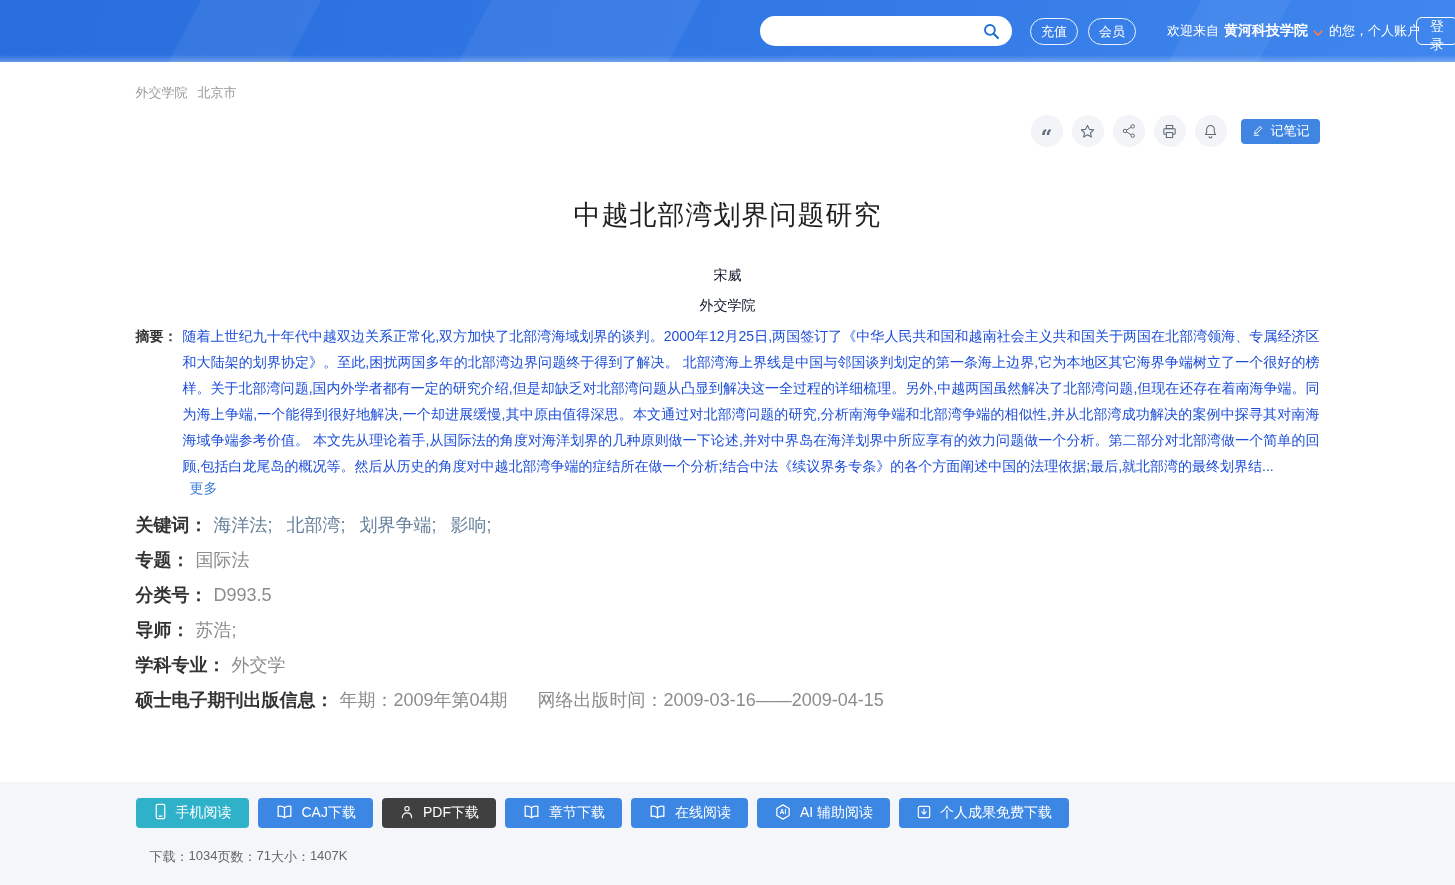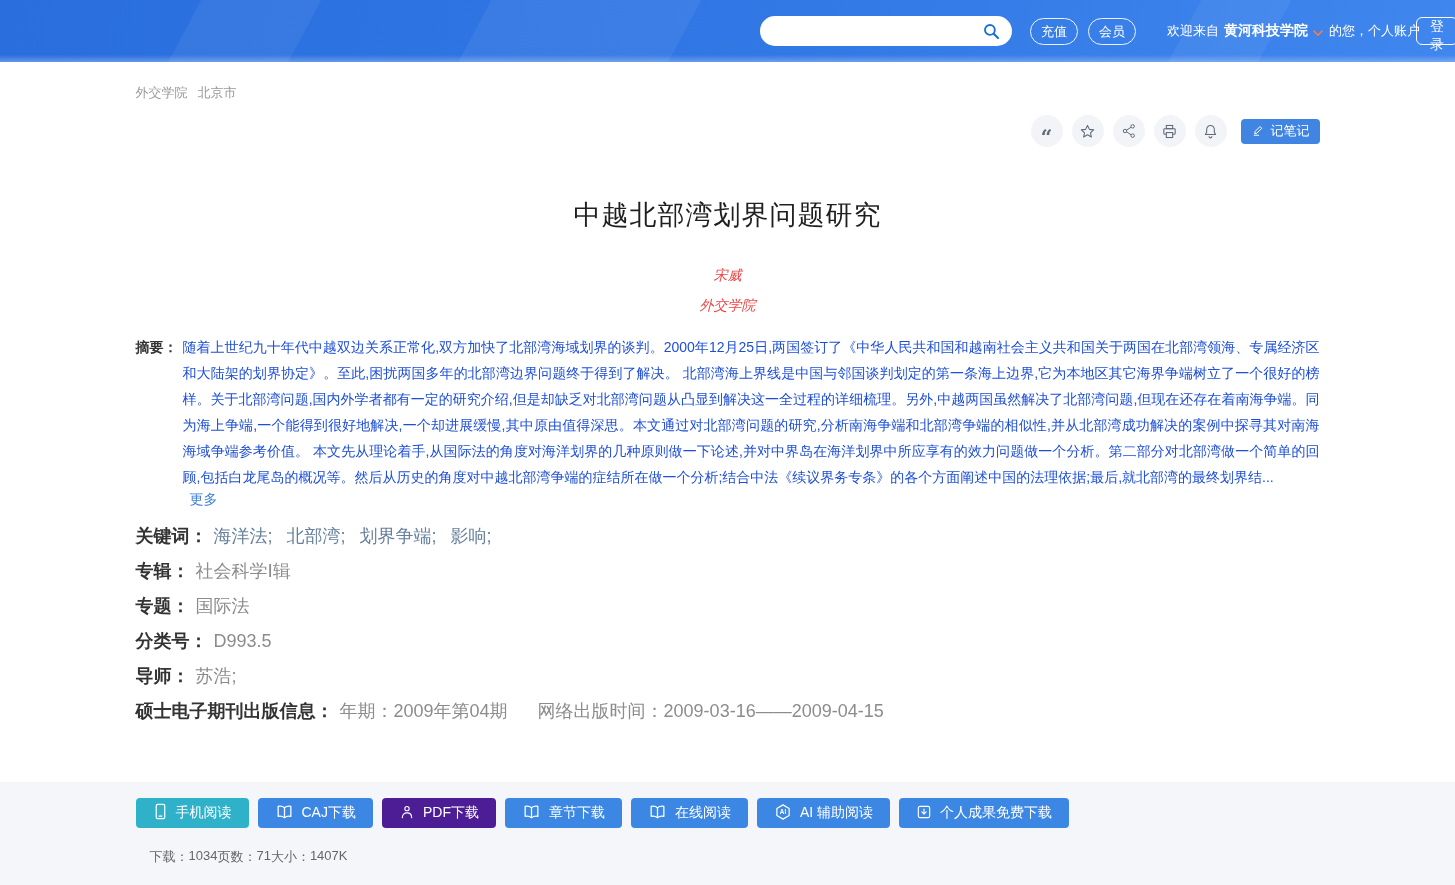--- a/index.html
+++ b/index.html
@@ -43,43 +43,43 @@
   .toolbar { margin-top:12px; display:flex; justify-content:flex-end; align-items:center; gap:9px; height:34px; }
   .circle-ic { width:32px; height:32px; border-radius:50%; background:#f2f4f7; display:flex; align-items:center;
                justify-content:center; cursor:pointer; color:#5f6b7a; }
   .circle-ic .q { font-family:"DejaVu Serif",serif; font-size:20px; font-weight:bold; line-height:10px; margin-top:12px; }
   .note-btn { height:25px; margin-left:5px; padding:0 10px; background:#4085e2; border:none; border-radius:4px;
               color:#fff; font-size:13px; display:flex; align-items:center; gap:6px; cursor:pointer; font-family:inherit; }
 
   .title { margin-top:49px; text-align:center; font-size:27px; font-weight:400; color:#1f1f1f; letter-spacing:1px; }
   .author-line { margin-top:34px; text-align:center; font-size:14px; }
   .affil-line { margin-top:12px; text-align:center; font-size:14px; }
-  .blue-link { color:#ef4444; cursor:pointer; text-decoration:none;font-style:italic; }
-
-  .abstract { margin-top:19px; display:flex; font-size:14px; }
+  .blue-link { color:#0f172a; cursor:pointer; text-decoration:none; }
+
+  .abstract { margin-top:8px; display:flex; font-size:14px; }
   .abstract .lbl { flex:none; width:47px; font-weight:bold; color:#333; line-height:26px; }
   .abstract p { flex:1; margin:0; line-height:26px; color:#1d4ed8; text-align:justify; }
   .more-link { display:inline-block; margin:1px 0 0 54px; font-size:14px; color:#3d7fd6; cursor:pointer; }
 
   .meta { margin-top:14px; }
   .meta-row { margin-top:19px; font-size:18px; line-height:16px; display:flex; align-items:baseline; }
   .meta-row .lbl { font-weight:bold; color:#333; white-space:nowrap; }
   .meta-row .val { color:#8c8c8c; margin-left:6px; }
   .kw { color:#67809c; margin-left:6px; margin-right:8px; cursor:pointer; }
   .pub-seg { color:#8c8c8c; margin-left:6px; }
   .pub-seg + .pub-seg { margin-left:30px; }
 
   
   .footer { position:absolute; left:0; right:0; bottom:0; height:103px; background:#f4f6f9; }
   .btn-row { display:flex; gap:9px; padding-top:16px; }
   .dl-btn { height:30px; padding:0 17px; border:none; border-radius:4px; color:#fff; font-size:14px;
             display:inline-flex; align-items:center; gap:8px; cursor:pointer; font-family:inherit; white-space:nowrap; }
   .btn-blue { background:#3d87e4; }
   .btn-teal { background:#2fb2c9; }
-  .btn-green { background:#4c1d95; }
+  .btn-green { background:#404040; }
 
   .stats { margin-top:20px; margin-left:14px; display:flex; font-size:13px; color:#666; }
   .stats .pair { display:flex; }
 </style>
 </head>
 <body>
 
 <div class="page">
 
   <header class="hdr">
@@ -180,34 +180,34 @@
 
     <div class="meta">
       <div class="meta-row">
         <span class="lbl">关键词：</span>
         <span class="kw">海洋法;</span>
         <span class="kw">北部湾;</span>
         <span class="kw">划界争端;</span>
         <span class="kw">影响;</span>
       </div>
       <div class="meta-row">
-        <span class="lbl">专辑：</span>
-        <span class="val">社会科学Ⅰ辑</span>
-      </div>
-      <div class="meta-row">
         <span class="lbl">专题：</span>
         <span class="val">国际法</span>
       </div>
       <div class="meta-row">
         <span class="lbl">分类号：</span>
         <span class="val">D993.5</span>
       </div>
       <div class="meta-row">
         <span class="lbl">导师：</span>
         <span class="val">苏浩;</span>
+      </div>
+      <div class="meta-row">
+        <span class="lbl">学科专业：</span>
+        <span class="val">外交学</span>
       </div>
       <div class="meta-row">
         <span class="lbl">硕士电子期刊出版信息：</span>
         <span class="pub-seg">年期：2009年第04期</span>
         <span class="pub-seg">网络出版时间：2009-03-16——2009-04-15</span>
       </div>
     </div>
   </main>
 
   <footer class="footer">

